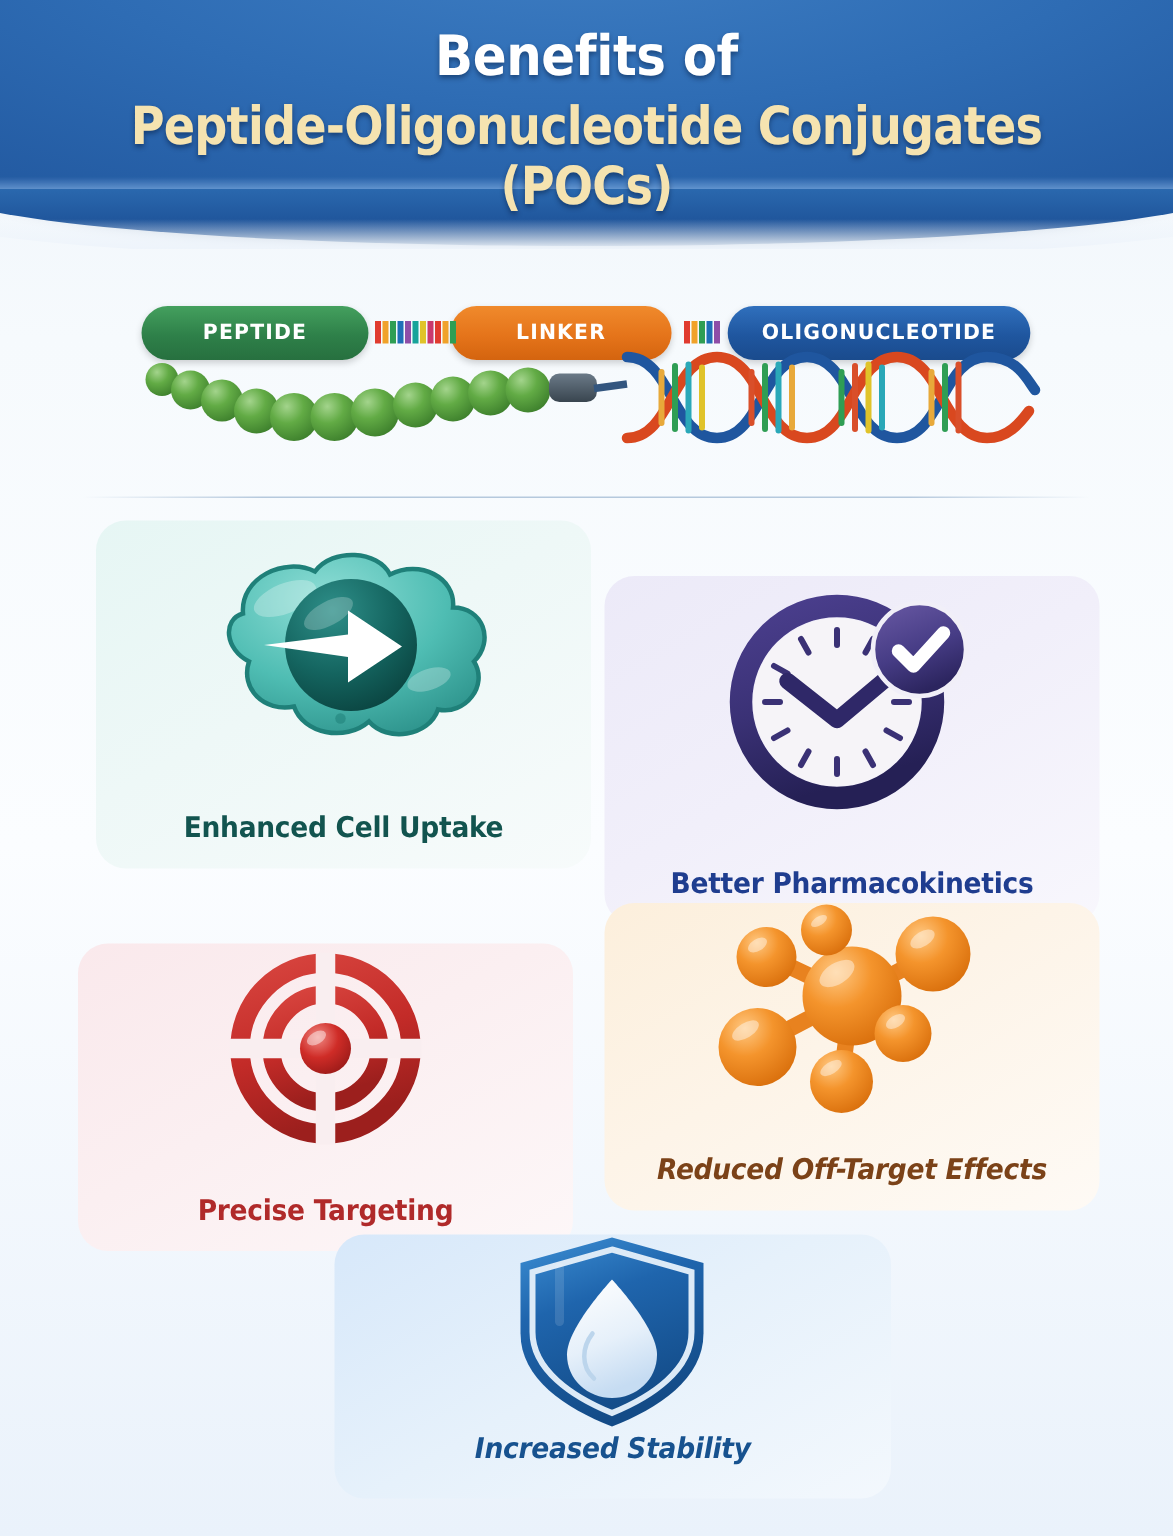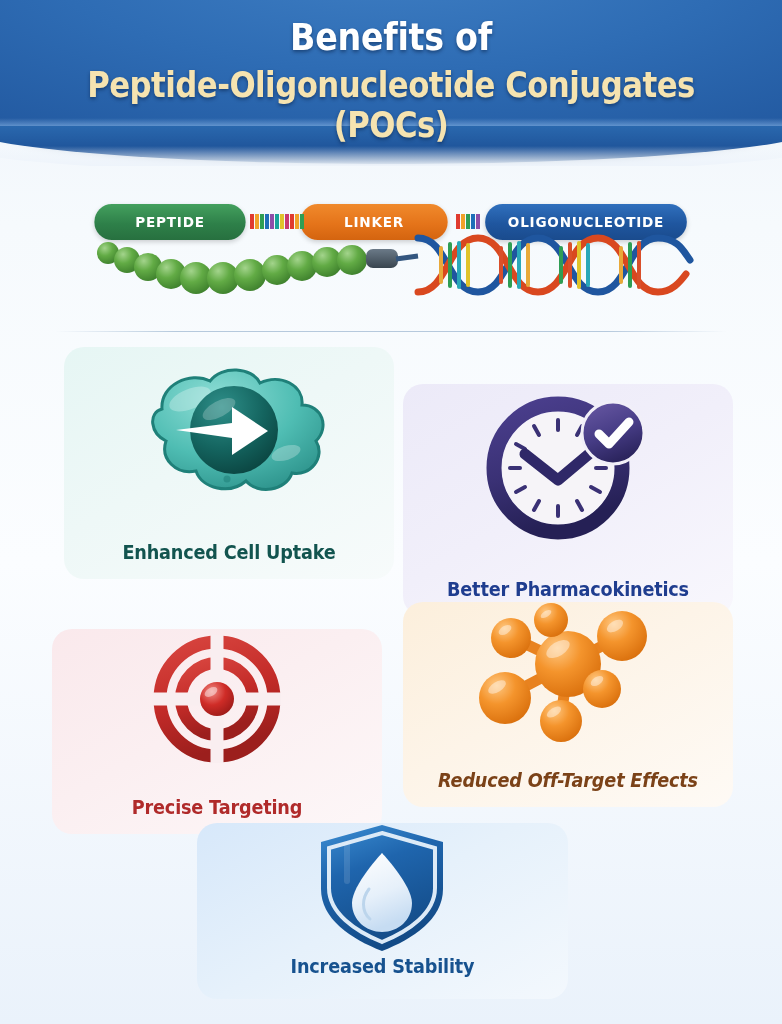--- a/index.html
+++ b/index.html
@@ -183,22 +183,23 @@
   #card-targeting .card-label { color: #b02a2a; }
 
   #card-offtarget {
     left: 403px; top: 602px; width: 330px; height: 205px;
     background: linear-gradient(150deg, #fcefdc 0%, #fdf4e8 45%, #fefaf5 100%);
     font-style: italic;
   }
   #card-offtarget .card-label { color: #7b4218; }
 
   #card-stability {
-    left: 197px; top: 823px; width: 371px; height: 176px;
+    left: 223px; top: 823px; width: 371px; height: 176px;
     background: linear-gradient(150deg, #d7e8fa 0%, #e6f1fb 48%, #f3f8fd 100%);
+    font-style: italic;
   }
   #card-stability .card-label { color: #17528f; bottom: 22px; }
 
 </style>
 </head>
 <body>
 
 <div id="header">
   <div id="header-bg"></div>
   <div id="header-sheen"></div>

